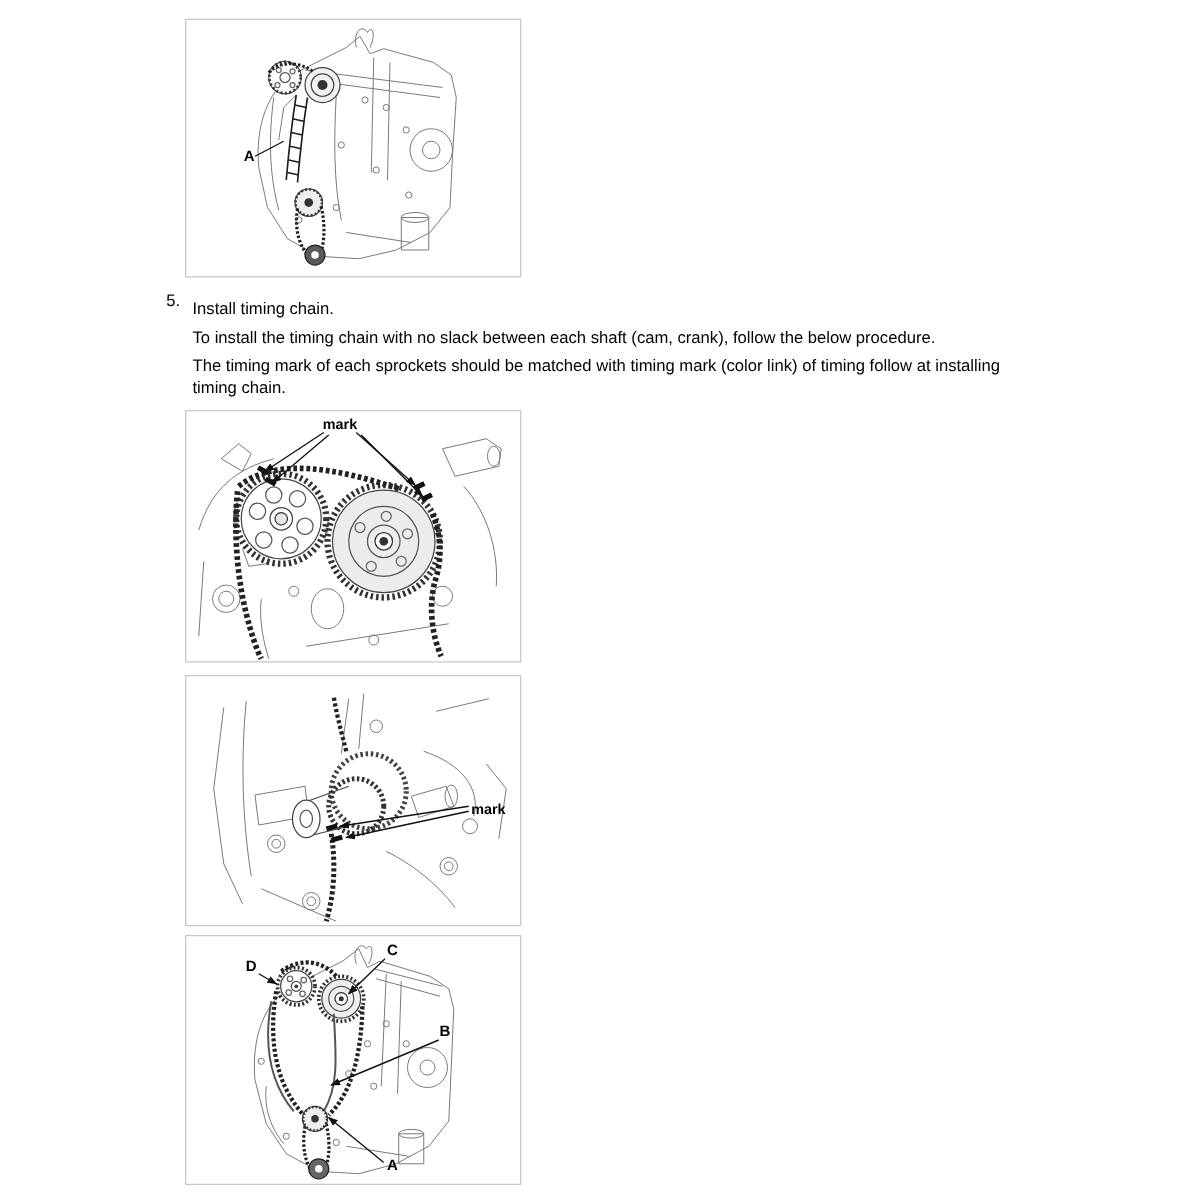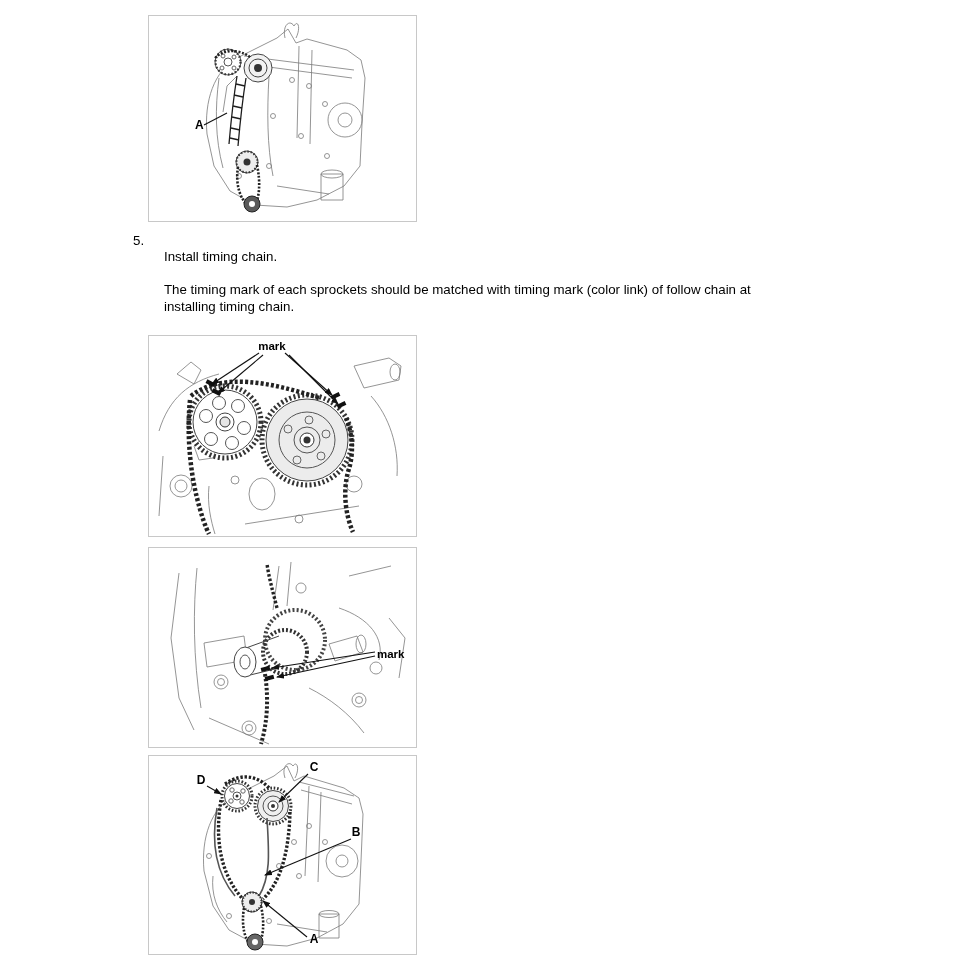--- a/index.html
+++ b/index.html
@@ -26,21 +26,21 @@
 
   .step {
     display:flex;
     margin-left:133px;
     font-size:13.3px;
     line-height:17px;
   }
   #step5 { margin-top:10px; }
   .step .num { width:15px; flex:0 0 15px; }
   .step .body { width:672px; }
-  .step .body p { margin:16px; }
+  .step .body p { margin:6px; }
 
   text.lbl { font-family:"Liberation Sans", sans-serif; font-weight:bold; font-size:12px; fill:#000; }
   text.lbl-mark { font-family:"Liberation Sans", sans-serif; font-weight:bold; font-size:11.5px; fill:#000; }
 </style>
 </head>
 <body>
 
 <div class="page">
 
   <div class="figure" id="fig1">
@@ -115,21 +115,22 @@
         <text class="lbl" x="46" y="113">A</text>
         <path d="M55,109 L78,97" stroke="#111" stroke-width="1.1" fill="none"></path>
       </g>
     </svg>
   </div>
 
   <div class="step" id="step5">
     <span class="num">5.</span>
     <div class="body">
       <p>Install timing chain.</p>
-      <p>The timing mark of each sprockets should be matched with timing mark (color link) of follow chain at installing timing chain.</p>
+      <p>To install the timing chain with no slack between each shaft (cam, crank), follow the below procedure.</p>
+      <p>The timing mark of each sprockets should be matched with timing mark (color link) of timing follow at installing timing chain.</p>
     </div>
   </div>
 
   <div class="figure" id="fig2">
     <svg viewBox="0 0 267 200">
       <defs>
         <marker id="ah2" markerWidth="8" markerHeight="6" refX="7" refY="3" orient="auto" markerUnits="userSpaceOnUse">
           <path d="M0,0 L8,3 L0,6 Z" fill="#111"></path>
         </marker>
       </defs>

